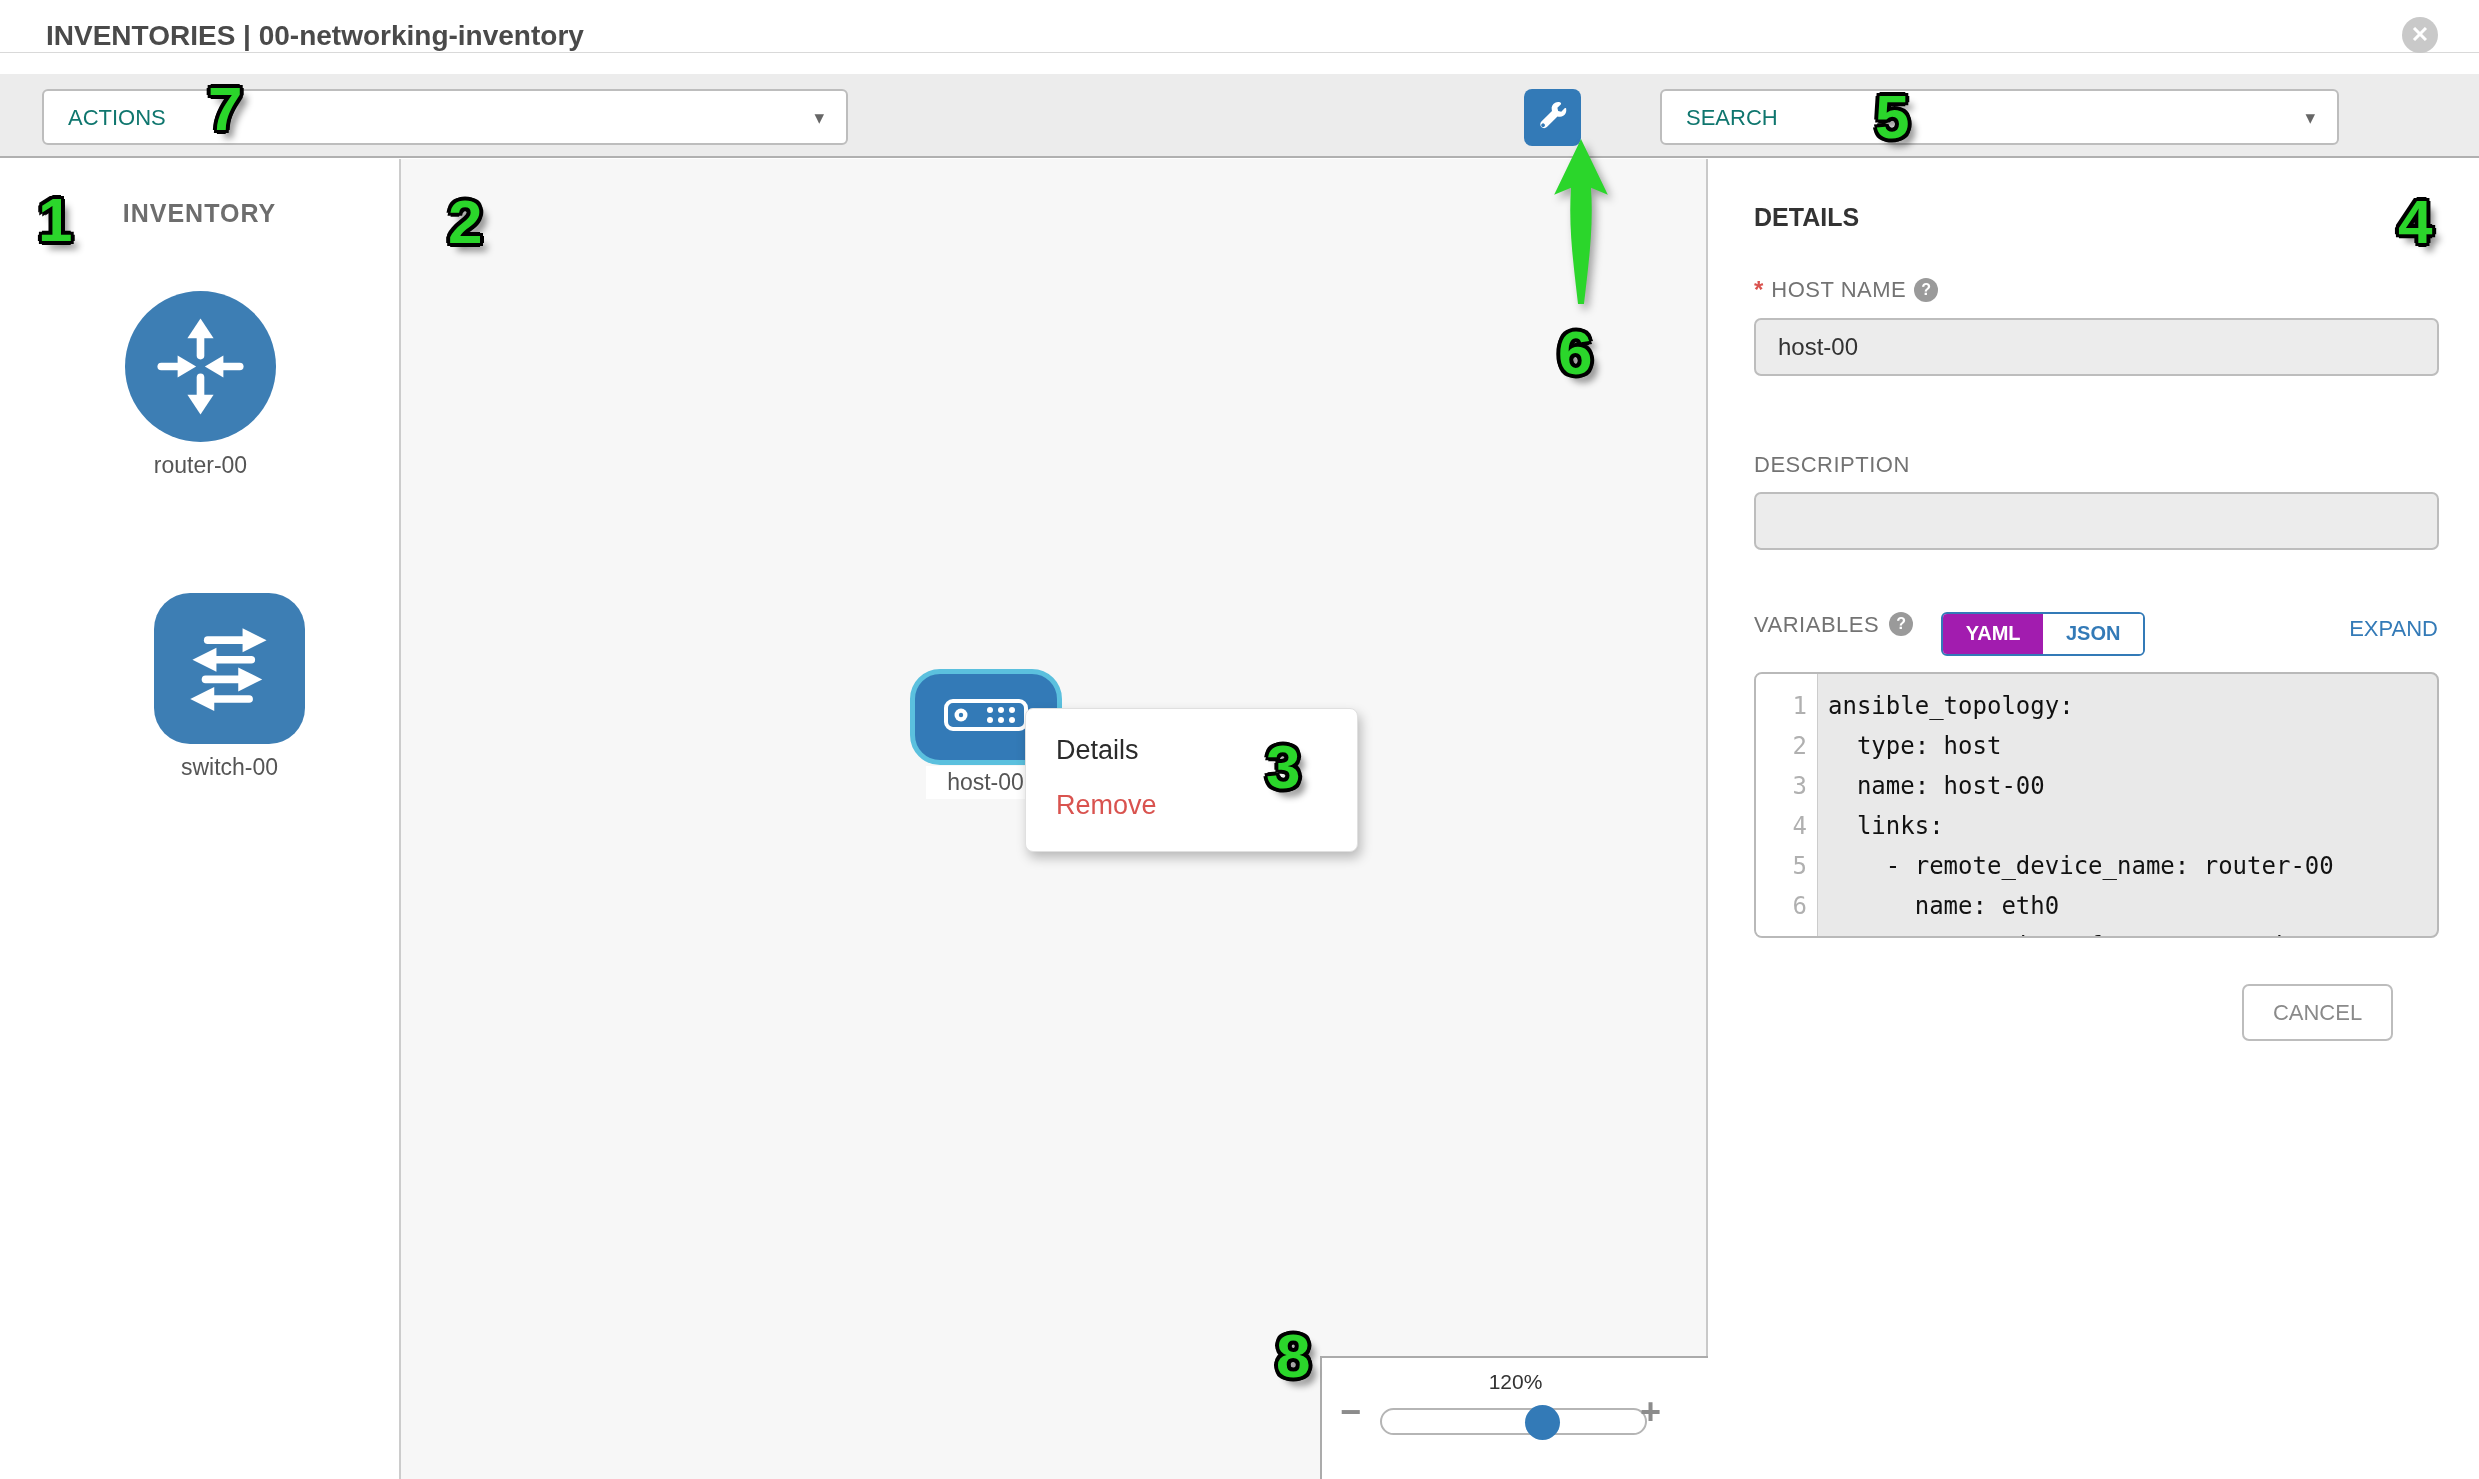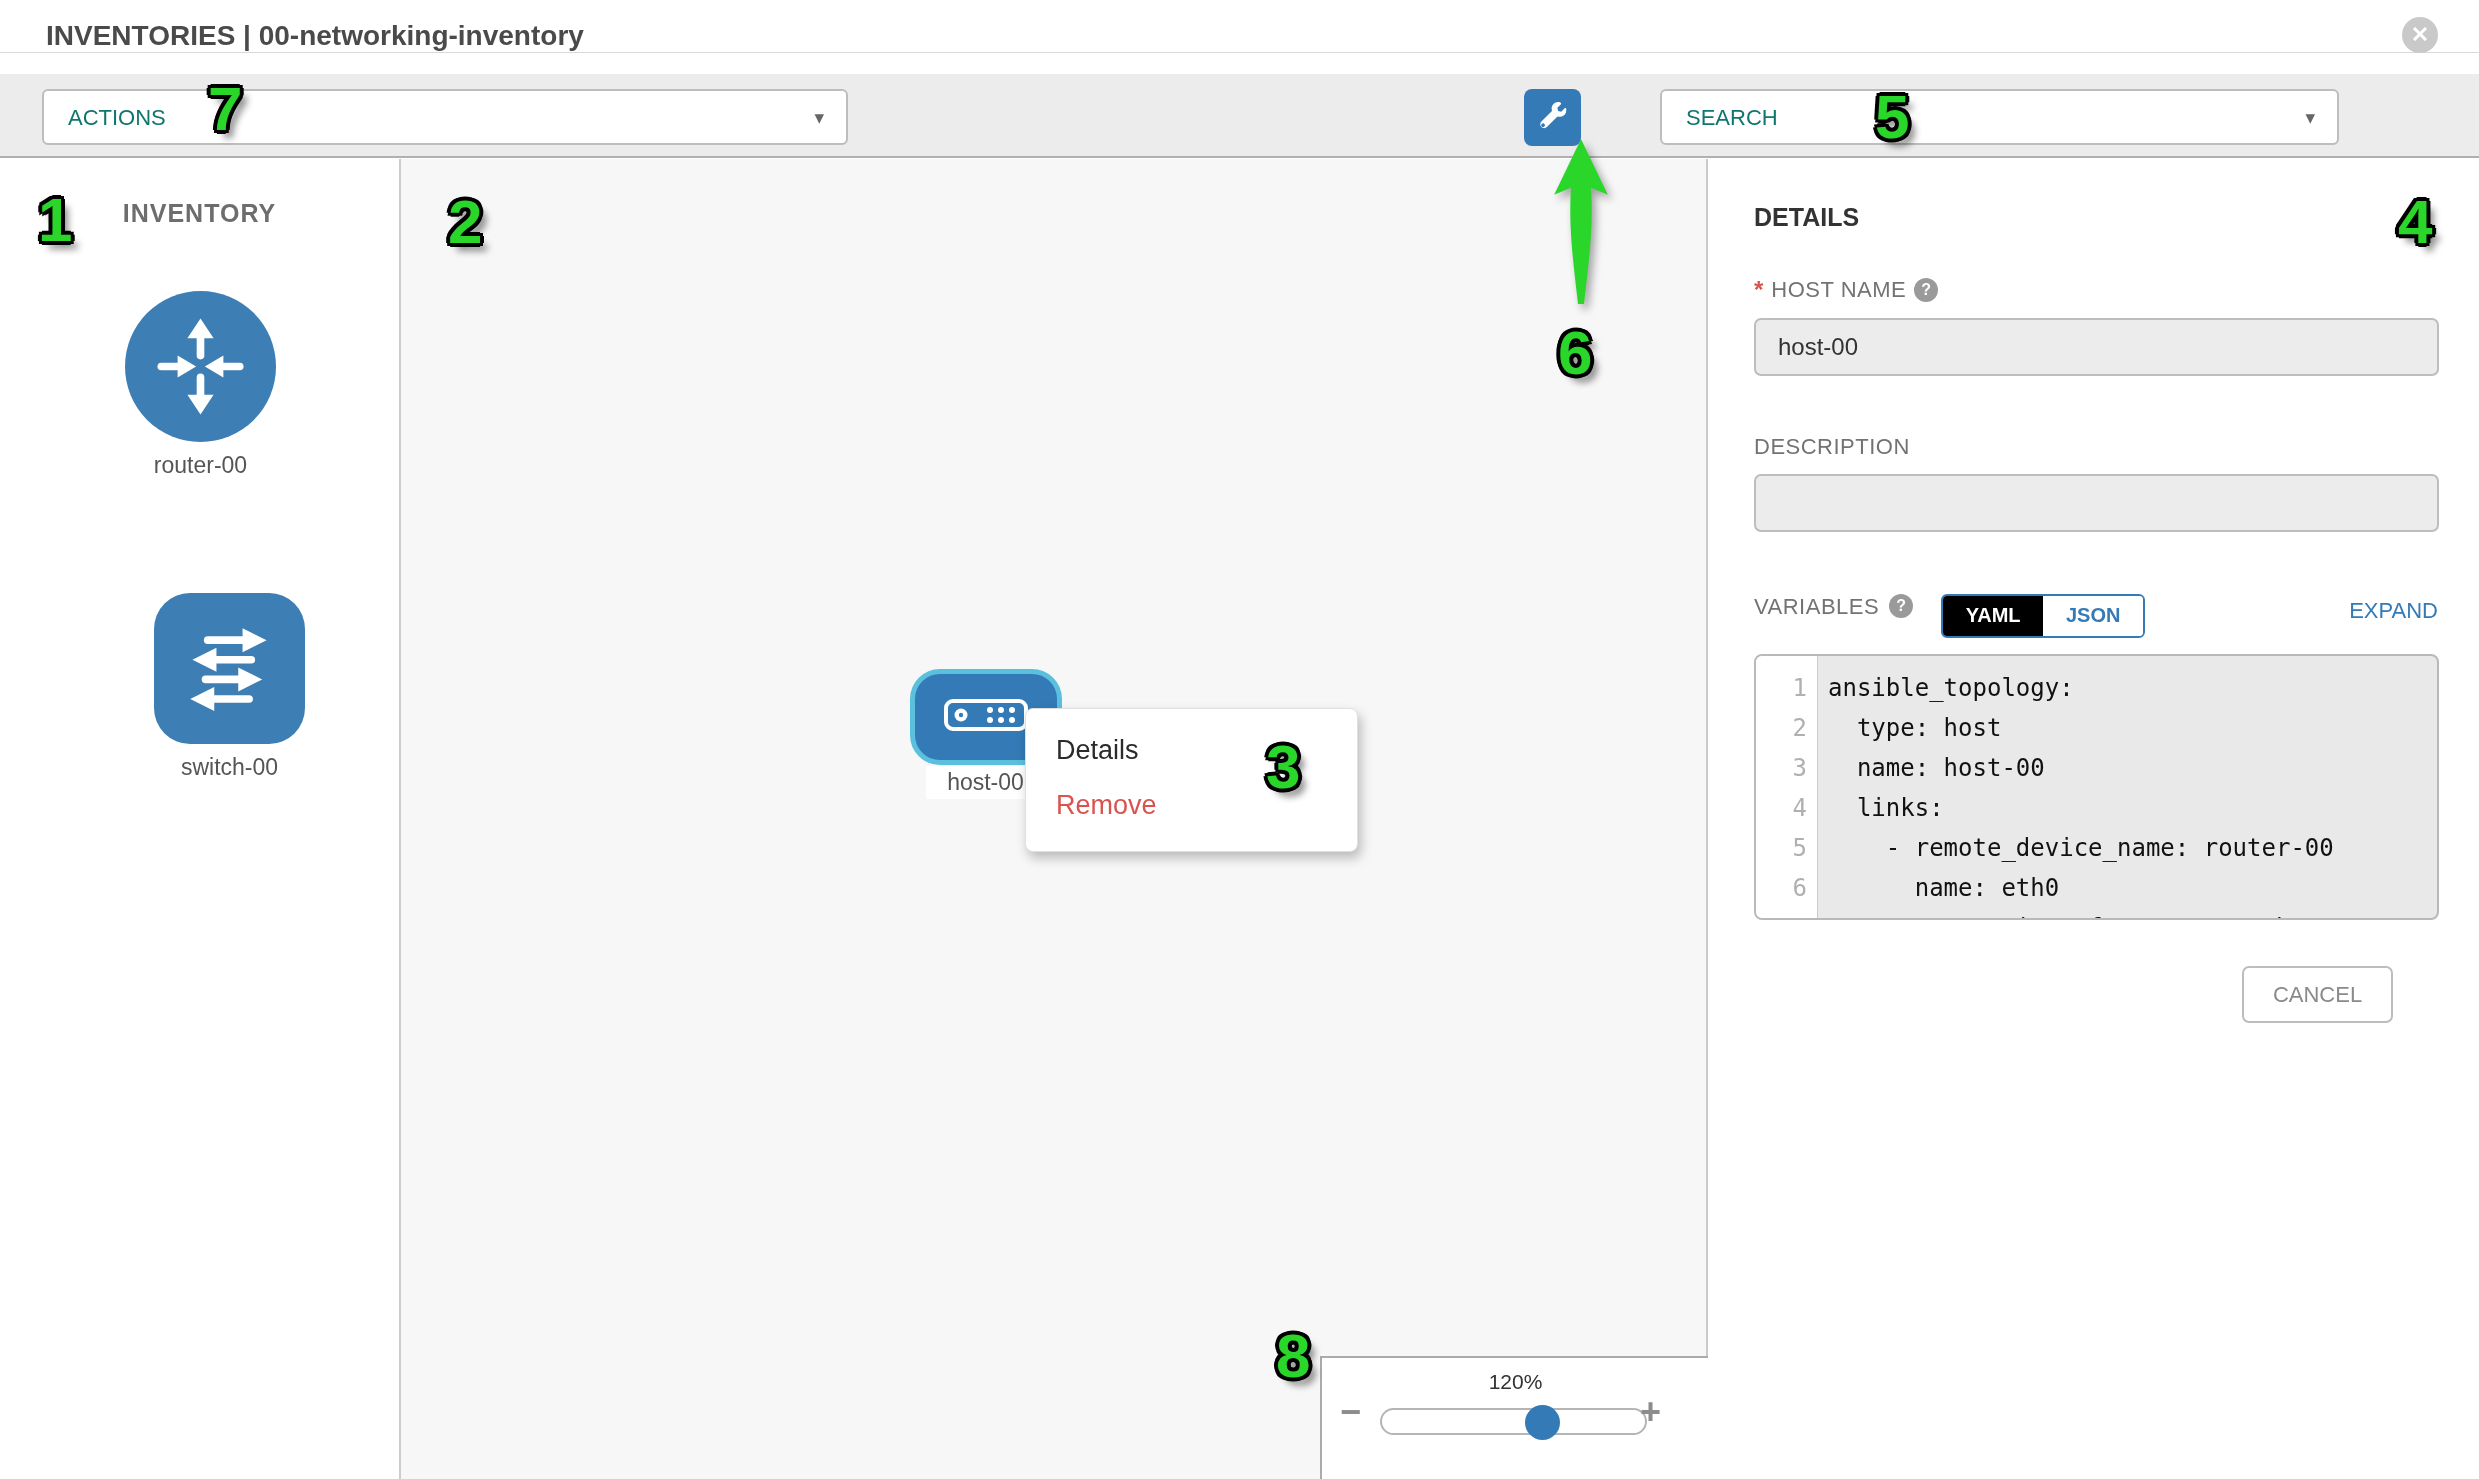--- a/index.html
+++ b/index.html
@@ -54,26 +54,26 @@
   .zoom-thumb { position:absolute; left:143px; top:-5px; width:35px; height:35px; background:#337ab7; border-radius:50%; cursor:grab; }
 
   
   .details-panel { position:absolute; left:1708px; top:159px; width:771px; height:1320px; background:#fff; padding:44px 41px 0 46px; }
   .details-title { font-size:25px; font-weight:bold; color:#333; }
   .field-label-row { display:flex; align-items:center; gap:8px; margin-top:44px; margin-bottom:14px; }
   .required-star { color:#d9534f; font-size:24px; font-weight:bold; }
   .field-label { font-size:22px; color:#737373; letter-spacing:0.5px; }
   .help-icon { display:inline-block; width:24px; height:24px; border-radius:50%; background:#9a9a9a; color:#fff; font-size:16px; font-weight:bold; text-align:center; line-height:24px; }
   .text-input { width:685px; height:58px; background:#ececec; border:2px solid #bdbdbd; border-radius:7px; font-size:24px; color:#333; padding:0 22px; font-family:"Liberation Sans",sans-serif; }
-  .desc-gap { margin-top:58px;text-align:center; }
+  .desc-gap { margin-top:76px;text-align:center; }
 
   .vars-row { display:flex; align-items:flex-start; margin-top:62px; margin-bottom:16px; position:relative; }
   .toggle-group { display:flex; margin-left:28px; border:2px solid #337ab7; border-radius:6px; overflow:hidden; }
   .toggle-btn { width:100px; height:40px; font-size:20px; font-weight:bold; text-align:center; line-height:38px; cursor:pointer; }
-  .toggle-active { background:#000000; color:#fff; }
+  .toggle-active { background:#a21caf; color:#fff; }
   .toggle-inactive { background:#fff; color:#337ab7; }
   .expand-link { position:absolute; right:0; top:4px; font-size:22px; color:#337ab7; cursor:pointer; }
 
   .code-box { width:685px; height:266px; border:2px solid #b9b9b9; border-radius:8px; overflow:hidden; display:flex; background:#e9e9e9; }
   .code-gutter { width:62px; background:#fff; border-right:1px solid #ccc; padding-top:12px; }
   .code-gutter .ln { display:block; text-align:right; padding-right:10px; font-family:"DejaVu Sans Mono", monospace; font-size:24px; line-height:40px; color:#b0b0b0; }
   .code-lines { flex:1; padding:12px 4px 0 10px; }
   .code-lines .cl { display:block; white-space:pre; font-family:"DejaVu Sans Mono", monospace; font-size:24px; line-height:40px; color:#111; }
 
   .cancel-btn { display:block; margin:46px 0 0 488px; width:151px; height:57px; background:#fff; border:2px solid #bdbdbd; border-radius:7px; font-size:22px; color:#8a8a8a; font-family:"Liberation Sans",sans-serif; cursor:pointer; }

